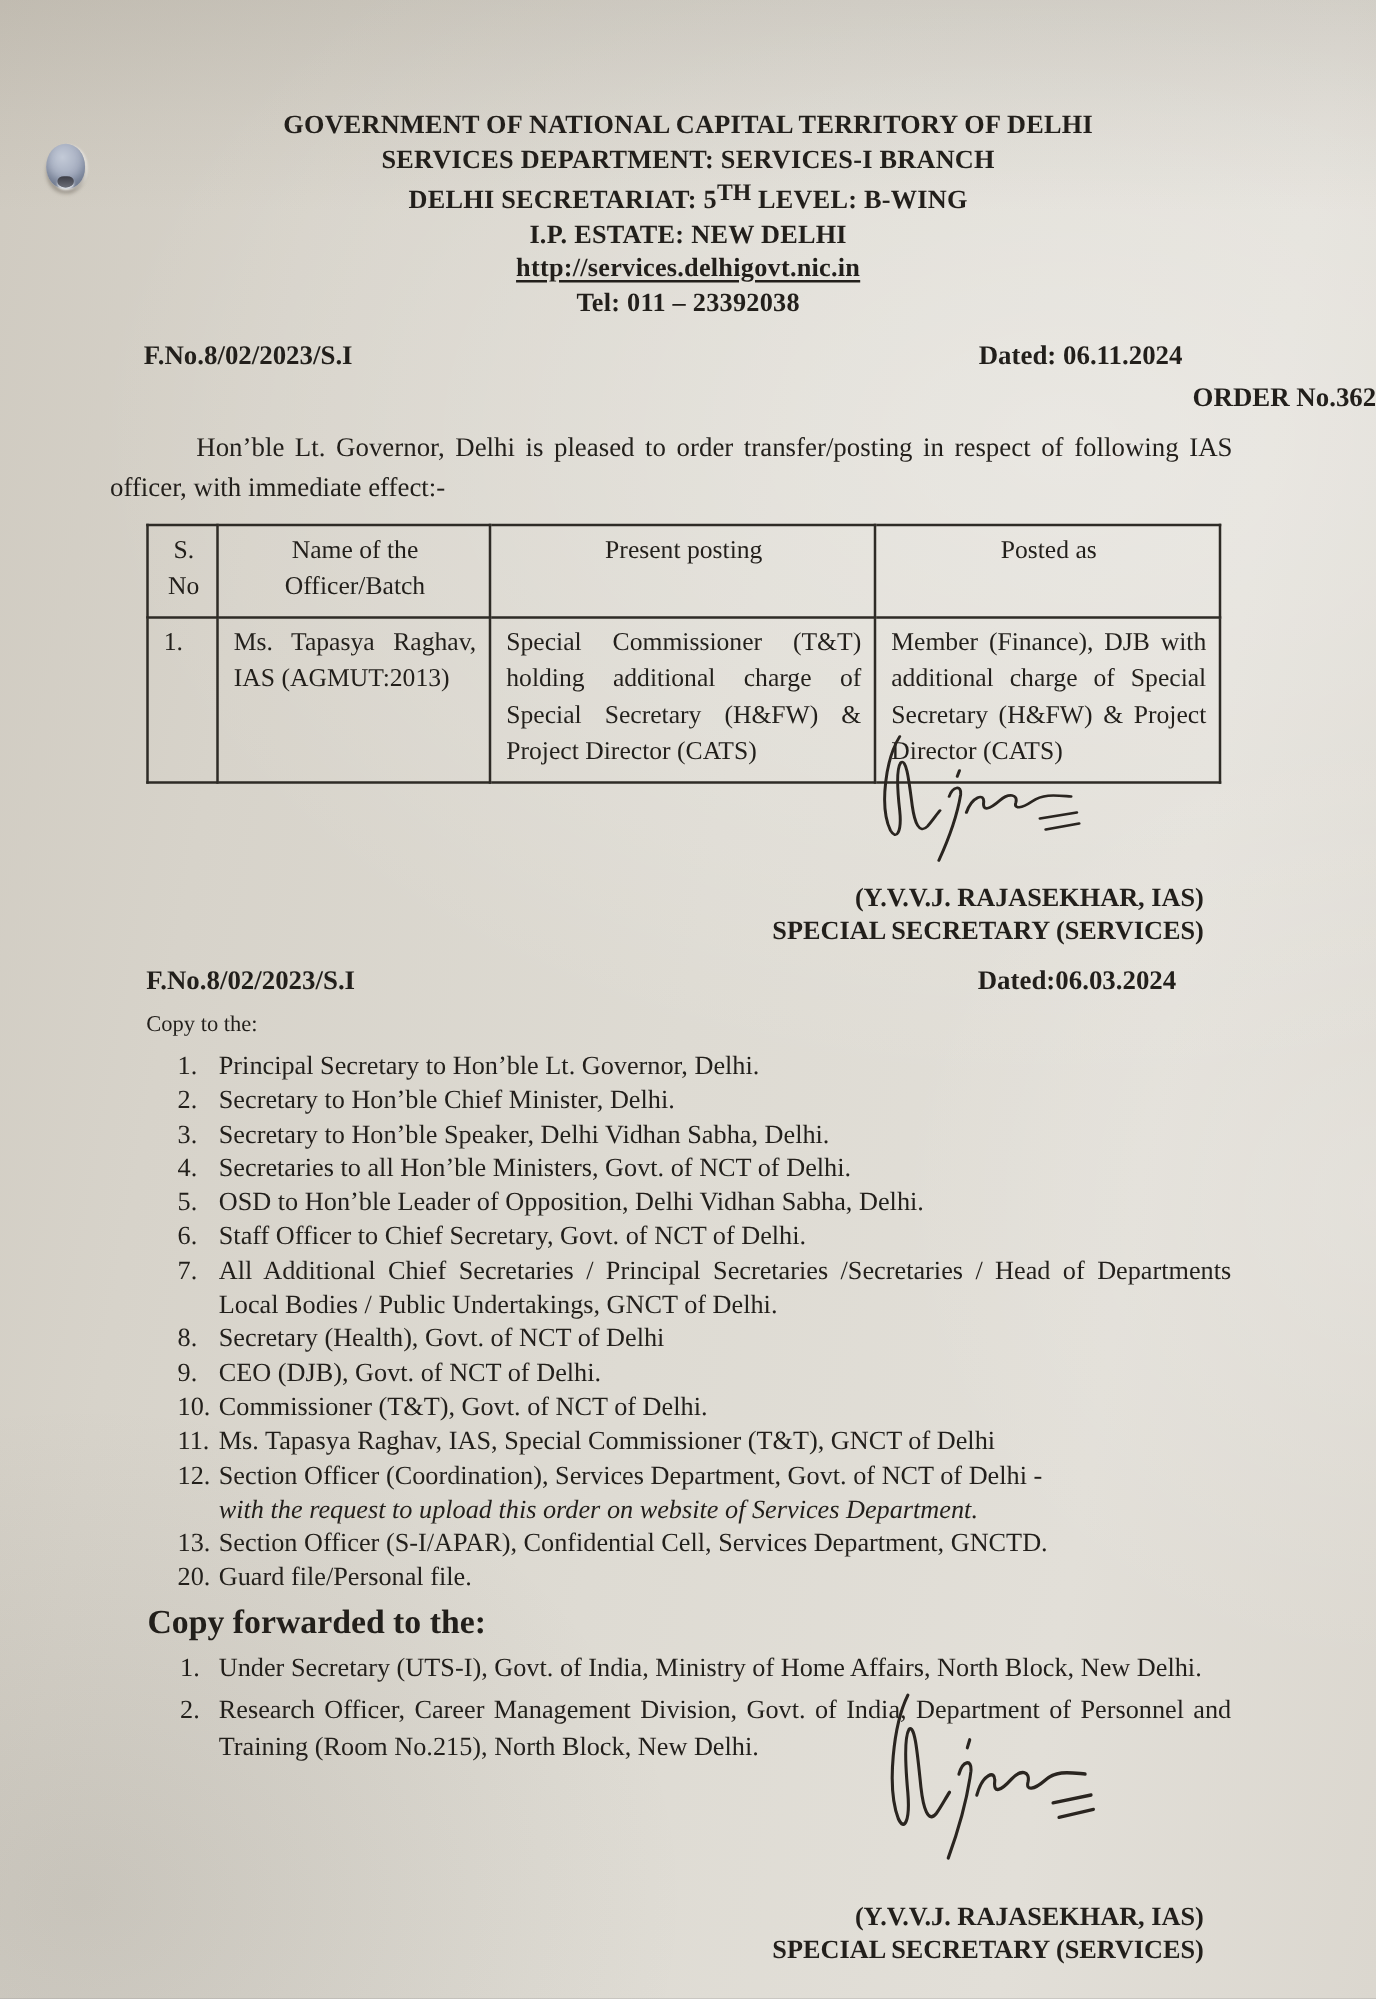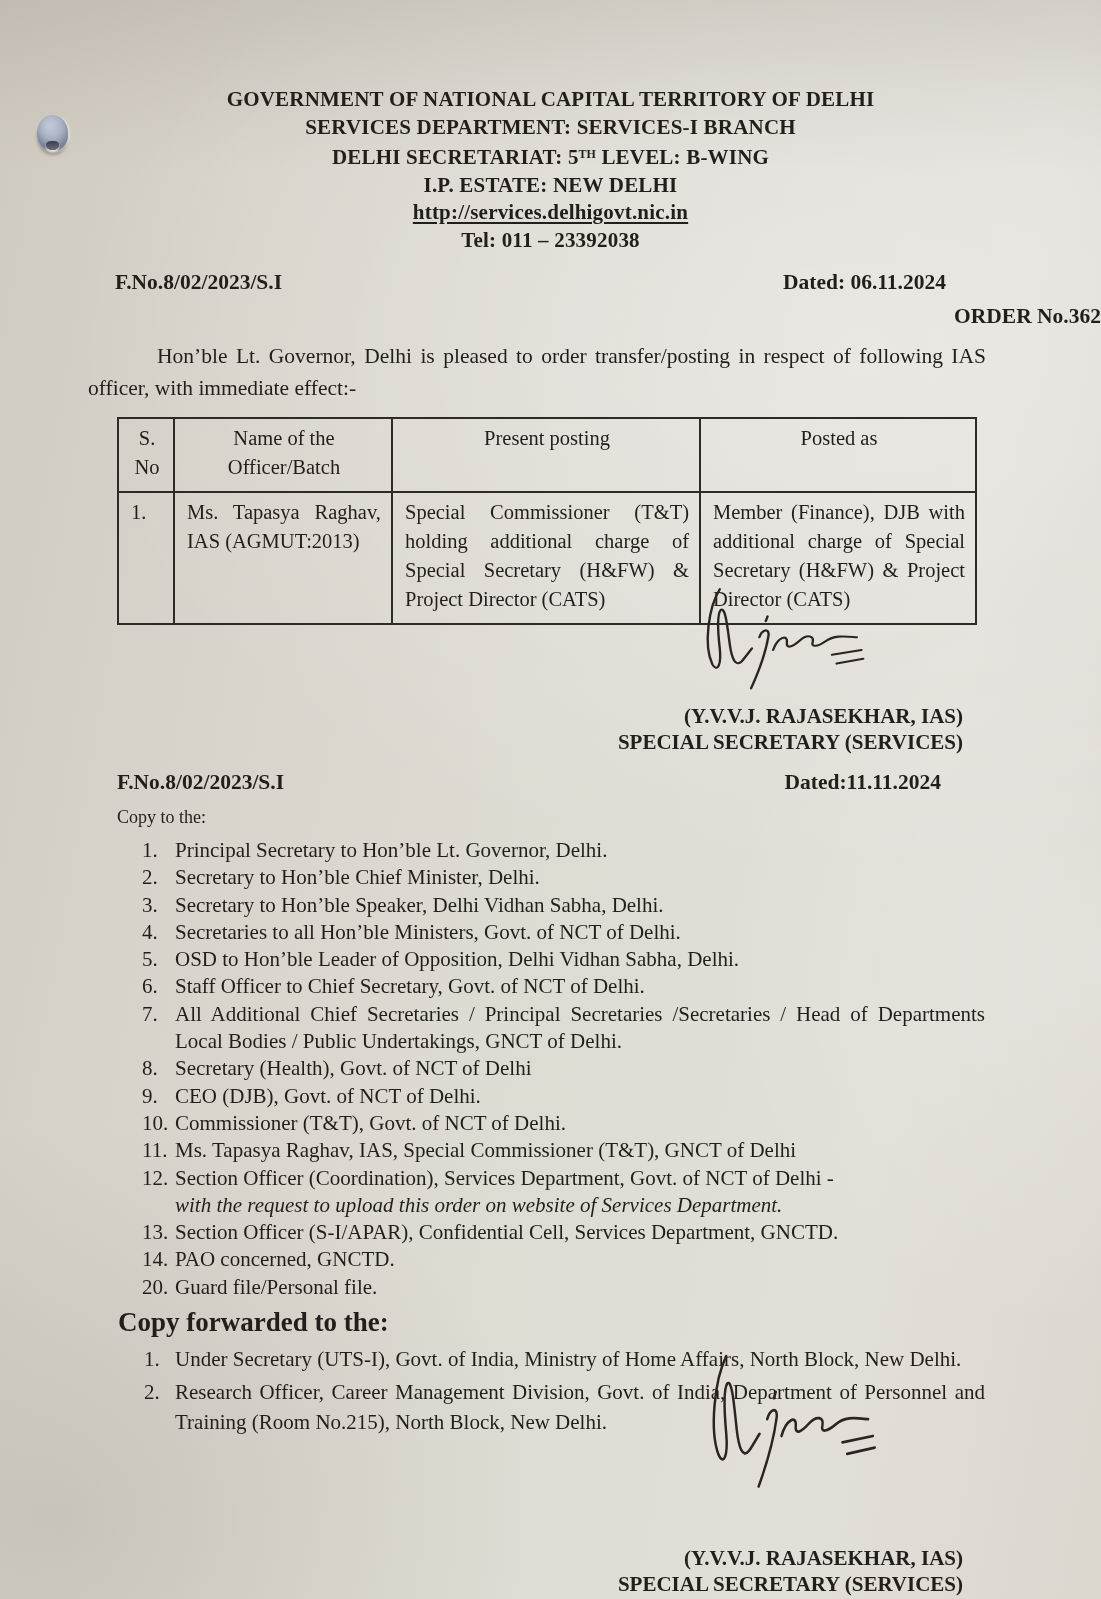--- a/index.html
+++ b/index.html
@@ -27,21 +27,21 @@
   }
   .punch::after{
     content:"";position:absolute;left:9px;bottom:1px;width:13px;height:9px;
     border-radius:40% 40% 50% 50%;
     background:linear-gradient(180deg,#3c3d46,#6a6c76);
     box-shadow:0 2px 2px rgba(255,255,255,.8);
   }
   
   .header{padding-top:86px;text-align:center;font-weight:bold;font-size:21px;line-height:27.5px;letter-spacing:.2px;}
   .header .url{text-decoration:underline;text-underline-offset:3px;text-decoration-thickness:2px;}
-  .header sup{font-size:12px;vertical-align:6px;letter-spacing:0;}
+  .header sup{font-size:19px;vertical-align:6px;letter-spacing:0;}
   
   .ref-row{display:flex;justify-content:space-between;font-weight:bold;font-size:21.5px;line-height:26px;}
   .ref-top{margin:15px 155px 0 115px;}
   .ref-bottom{margin:14px 160px 0 117px;}
   .order-title{text-align:right;font-weight:bold;font-size:21.5px;margin-top:8px;line-height:26px;}
   
   .para{margin:11px 115px 0 88px;text-indent:69px;text-align:justify;font-size:21.5px;line-height:32px;}
   
   table.order-table{border-collapse:collapse;margin:13px 0 0 117px;width:858px;table-layout:fixed;}
   .order-table th,.order-table td{
@@ -130,40 +130,39 @@
     <path d="M205,97 L234,91"></path>
   </svg>
 
   <div class="sig-block">
     <div>(Y.V.V.J. RAJASEKHAR, IAS)</div>
     <div>SPECIAL SECRETARY (SERVICES)</div>
   </div>
 
   <div class="ref-row ref-bottom">
     <span>F.No.8/02/2023/S.I</span>
-    <span>Dated:11.11.2024</span>
+    <span>Dated:06.03.2024</span>
   </div>
 
   <div class="copy-heading">Copy to the:</div>
 
   <div class="list">
     <div class="li"><span class="num">1.</span><span>Principal Secretary to Hon’ble Lt. Governor, Delhi.</span></div>
     <div class="li"><span class="num">2.</span><span>Secretary to Hon’ble Chief Minister, Delhi.</span></div>
     <div class="li"><span class="num">3.</span><span>Secretary to Hon’ble Speaker, Delhi Vidhan Sabha, Delhi.</span></div>
     <div class="li"><span class="num">4.</span><span>Secretaries to all Hon’ble Ministers, Govt. of NCT of Delhi.</span></div>
     <div class="li"><span class="num">5.</span><span>OSD to Hon’ble Leader of Opposition, Delhi Vidhan Sabha, Delhi.</span></div>
     <div class="li"><span class="num">6.</span><span>Staff Officer to Chief Secretary, Govt. of NCT of Delhi.</span></div>
     <div class="li"><span class="num">7.</span><span>All Additional Chief Secretaries / Principal Secretaries /Secretaries / Head of Departments Local Bodies / Public Undertakings, GNCT of Delhi.</span></div>
     <div class="li"><span class="num">8.</span><span>Secretary (Health), Govt. of NCT of Delhi</span></div>
     <div class="li"><span class="num">9.</span><span>CEO (DJB), Govt. of NCT of Delhi.</span></div>
     <div class="li"><span class="num">10.</span><span>Commissioner (T&amp;T), Govt. of NCT of Delhi.</span></div>
     <div class="li"><span class="num">11.</span><span>Ms. Tapasya Raghav, IAS, Special Commissioner (T&amp;T), GNCT of Delhi</span></div>
     <div class="li"><span class="num">12.</span><span>Section Officer (Coordination), Services Department, Govt. of NCT of Delhi -</span><span class="italic-block">with the request to upload this order on website of Services Department.</span></div>
     <div class="li"><span class="num">13.</span><span>Section Officer (S-I/APAR), Confidential Cell, Services Department, GNCTD.</span></div>
-    <div class="li"><span class="num">14.</span><span>PAO concerned, GNCTD.</span></div>
     <div class="li"><span class="num">20.</span><span>Guard file/Personal file.</span></div>
   </div>
 
   <div class="fwd-heading">Copy forwarded to the:</div>
 
   <div class="fwd-list">
     <div class="li"><span class="num">1.</span><span>Under Secretary (UTS-I), Govt. of India, Ministry of Home Affairs, North Block, New Delhi.</span></div>
     <div class="li"><span class="num">2.</span><span>Research Officer, Career Management Division, Govt. of India, Department of Personnel and Training (Room No.215), North Block, New Delhi.</span></div>
   </div>
 

